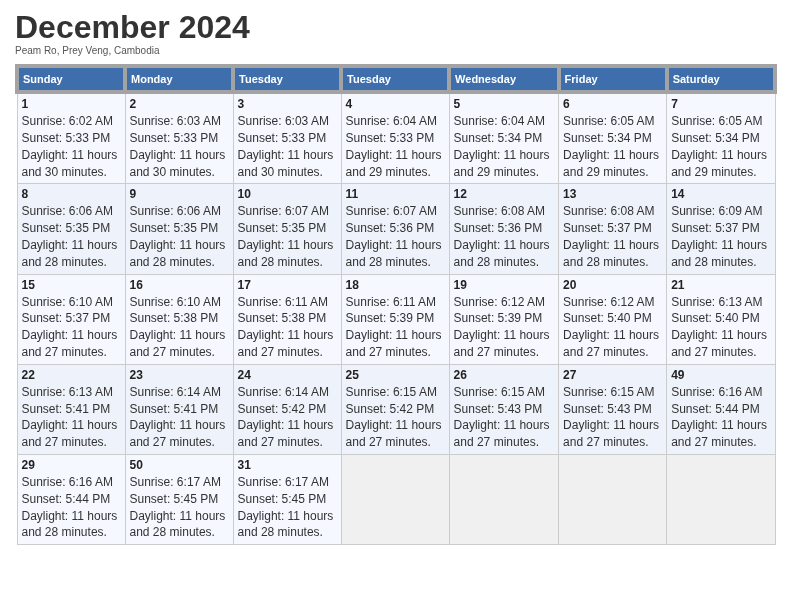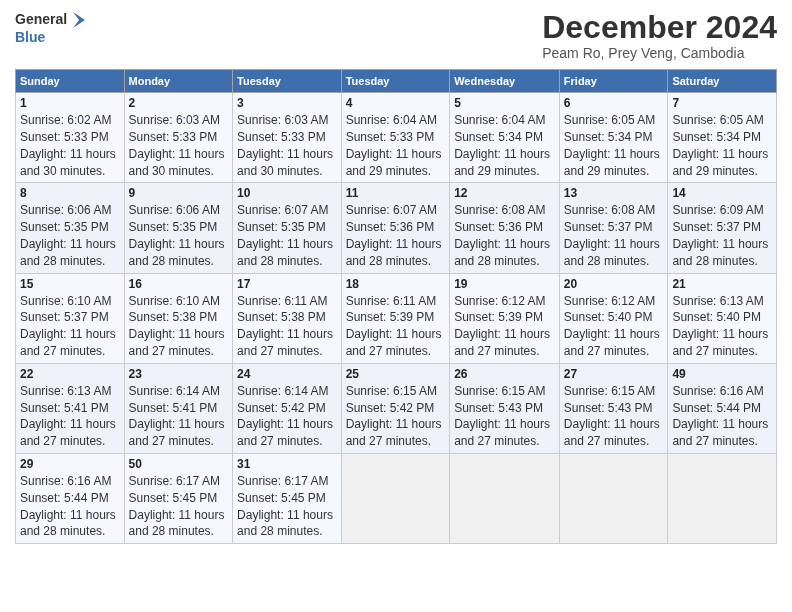--- a/index.html
+++ b/index.html
@@ -29,36 +29,36 @@
     .title-block {
       text-align: left;
     }
     .main-title {
       font-size: 32px;
       font-weight: bold;
       color: #333;
       line-height: 1.1;
     }
     .subtitle {
-      font-size: 14px;
+      font-size: 10px;
       color: #555;
     }
     .calendar {
       width: 100%;
       border-collapse: collapse;
       font-size: 10px;
     }
     .calendar th {
       background: #3e6fac;
       color: #fff;
       font-weight: bold;
       font-size: 11px;
       padding: 5px 4px;
       text-align: left;
-      border: 1px solid #a3a3a3;
+      border: 4px solid #a3a3a3;
     }
     .calendar td {
       border: 1px solid #ccc;
       vertical-align: top;
       padding: 3px 4px;
       width: 113px;
       height: 82px;
       background: #fff;
     }
     .calendar tr:nth-child(odd) td {
@@ -84,31 +84,20 @@
     }
     .last-row td {
       height: 70px;
     }
   </style>
 </head>
 <body>
 
 <div class="page">
   <div class="header">
-    <div class="logo">
-      <div style="display:flex;flex-direction:column;align-items:flex-start;line-height:1.1;">
-  <div style="display:flex;align-items:center;">
-    <span style="font-size:14px;font-weight:bold;color:#333;">General</span>
-    <svg width="20" height="20" viewBox="0 0 20 20" style="margin-left:2px;">
-      <polygon points="4,2 16,10 4,18 10,10" fill="#3e6fac"></polygon>
-    </svg>
-  </div>
-  <span style="font-size:14px;font-weight:bold;color:#3e6fac;">Blue</span>
-</div>
-    </div>
     <div class="title-block">
       <div class="main-title">December 2024</div>
       <div class="subtitle">Peam Ro, Prey Veng, Cambodia</div>
     </div>
   </div>
 
   <table class="calendar">
     <thead>
       <tr>
         <th>Sunday</th>

